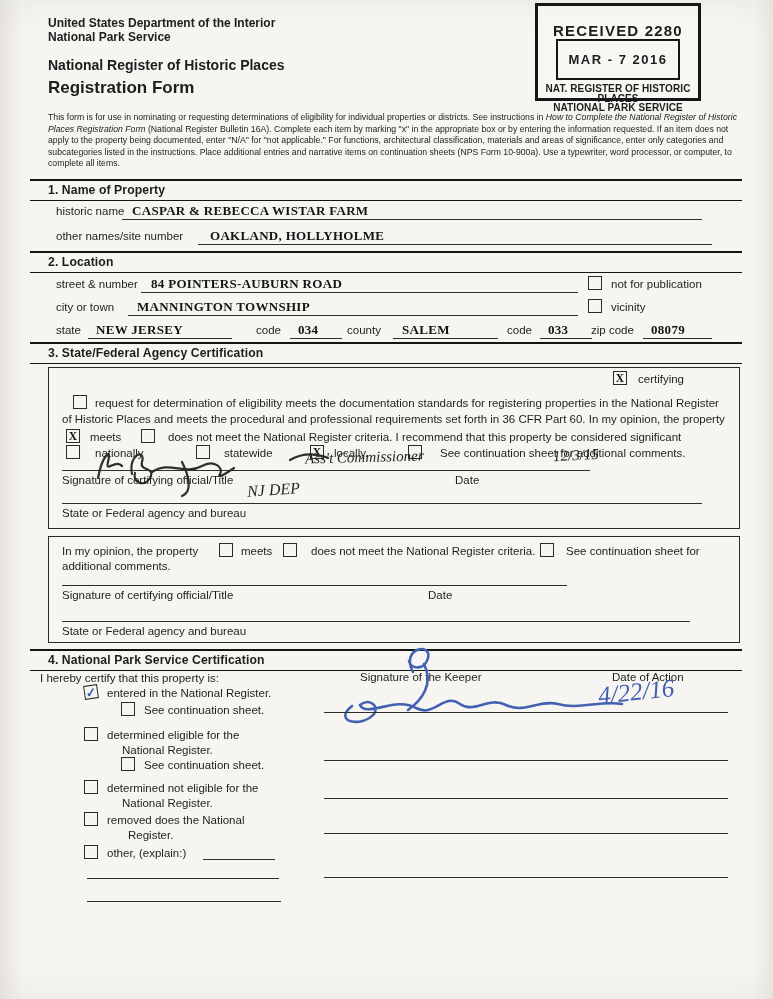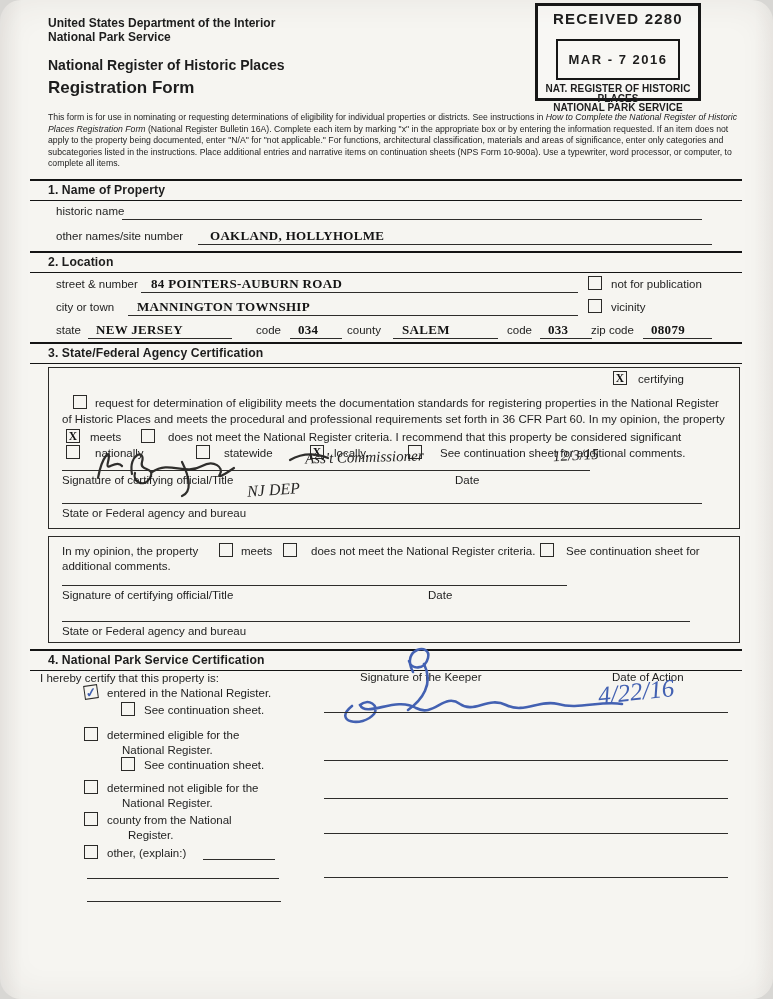--- a/index.html
+++ b/index.html
@@ -1,36 +1,36 @@
 <!DOCTYPE html>
 <html><head>
 <meta charset="utf-8">
 <style>
   html,body{margin:0;padding:0;background:#d8d7d4;}
   .page{position:relative;width:773px;height:999px;margin:0 auto;
         background:linear-gradient(90deg,#eceae6 0px,#f6f5f1 22px,#f6f5f1 755px,#efede9 773px);
         font-family:"Liberation Sans",sans-serif;color:#1d1d1d;overflow:hidden;
-        box-shadow:inset 0 0 35px rgba(60,55,45,0.08);border-radius:21px;}
+        box-shadow:inset 0 0 35px rgba(60,55,45,0.08);}
   .page *{box-sizing:border-box;}
   .abs{position:absolute;white-space:nowrap;}
   .bold{font-weight:700;}
   .lbl{font-size:11.5px;color:#1e1e1e;}
   .val{font-family:"Liberation Serif",serif;font-weight:600;font-size:13px;letter-spacing:.3px;color:#141414;}
   .rule{position:absolute;height:0;border-bottom:1.6px solid #2e2d2b;}
   .cb{position:absolute;width:14px;height:14px;border:1.6px solid #2b2a28;text-align:center;
       font-family:"Liberation Serif",serif;font-weight:700;font-size:11.5px;line-height:12px;color:#111;}
   .cb.blue{color:#3f5fb0;font-size:13px;line-height:13px;transform:rotate(-8deg);border-color:#2b2a28;}
   .sechead{position:absolute;left:30px;width:712px;border-top:2.6px solid #141414;border-bottom:1.8px solid #141414;
       font-weight:700;font-size:12.2px;padding:2px 0 3px 18px;letter-spacing:.1px;}
   .certbox{position:absolute;border:1.8px solid #2b2a28;}
   .hw{position:absolute;font-family:"Liberation Serif",serif;font-style:italic;color:#262524;white-space:nowrap;}
   .hwb{color:#4361b2;}
-  .stamp{position:absolute;left:535px;top:3px;width:166px;height:98px;border:3px solid #161616;text-align:center;padding-top:4px;background:rgba(255,255,255,.25);}
+  .stamp{position:absolute;left:535px;top:3px;width:166px;height:98px;border:3px solid #161616;text-align:center;padding-top:16px;background:rgba(255,255,255,.25);}
   .stamp-received{font-size:15px;font-weight:700;letter-spacing:1.2px;}
-  .stamp-datebox{margin:12px auto 4px;width:124px;border:2.6px solid #161616;font-size:13px;font-weight:700;letter-spacing:1.5px;padding:11px 0;}
+  .stamp-datebox{margin:0 auto 4px;width:124px;border:2.6px solid #161616;font-size:13px;font-weight:700;letter-spacing:1.5px;padding:11px 0;}
   .stamp-org{font-size:10px;font-weight:700;line-height:9.5px;letter-spacing:.1px;}
   .instr{position:absolute;left:48px;top:112px;width:694px;font-size:8.7px;line-height:11.6px;color:#232323;}
   svg.sig{position:absolute;overflow:visible;}
 </style>
 </head>
 <body>
 
 <div class="page">
 
   <span class="abs bold" style="left:48px;top:16px;font-size:12px">United States Department of the Interior</span>
@@ -42,20 +42,21 @@
     <div class="stamp-received">RECEIVED 2280</div>
     <div class="stamp-datebox"><span>MAR - 7 2016</span></div>
     <div class="stamp-org">NAT. REGISTER OF HISTORIC PLACES</div>
     <div class="stamp-org">NATIONAL PARK SERVICE</div>
   </div>
 
   <div class="instr"><span>This form is for use in nominating or requesting determinations of eligibility for individual properties or districts. See instructions in </span><i>How to Complete the National Register of Historic Places Registration Form</i><span> (National Register Bulletin 16A).  Complete each item by marking "x" in the appropriate box or by entering the information requested.  If an item does not apply to the property being documented, enter "N/A" for "not applicable."  For functions, architectural classification, materials and areas of significance, enter only categories and subcategories listed in the instructions. Place additional entries and narrative items on continuation sheets (NPS Form 10-900a).  Use a typewriter, word processor, or computer, to complete all items.</span></div>
 
   <div class="sechead" style="top:179px">1. Name of Property</div>
   <span class="abs lbl" style="left:56px;top:205px">historic name</span>
+  <span class="abs val" style="left:132px;top:203px">CASPAR &amp; REBECCA WISTAR FARM</span>
   <span class="rule" style="left:122px;top:219px;width:580px"></span>
   <span class="abs lbl" style="left:56px;top:230px">other names/site number</span>
   <span class="abs val" style="left:210px;top:228px">OAKLAND, HOLLYHOLME</span>
   <span class="rule" style="left:198px;top:244px;width:514px"></span>
 
   <div class="sechead" style="top:251px">2. Location</div>
   <span class="abs lbl" style="left:56px;top:278px">street &amp; number</span>
   <span class="abs val" style="left:151px;top:276px">84 POINTERS-AUBURN ROAD</span>
   <span class="rule" style="left:141px;top:292px;width:437px"></span>
   <span class="cb" style="left:588px;top:276px"></span>
@@ -149,21 +150,21 @@
   <span class="abs lbl" style="left:107px;top:729px">determined eligible for the</span>
   <span class="abs lbl" style="left:122px;top:744px">National Register.</span>
   <span class="cb" style="left:121px;top:757px"></span>
   <span class="abs lbl" style="left:144px;top:759px">See continuation sheet.</span>
 
   <span class="cb" style="left:84px;top:780px"></span>
   <span class="abs lbl" style="left:107px;top:782px">determined not eligible for the</span>
   <span class="abs lbl" style="left:122px;top:797px">National Register.</span>
 
   <span class="cb" style="left:84px;top:812px"></span>
-  <span class="abs lbl" style="left:107px;top:814px">county from the National</span>
+  <span class="abs lbl" style="left:107px;top:814px">removed does the National</span>
   <span class="abs lbl" style="left:128px;top:829px">Register.</span>
 
   <span class="cb" style="left:84px;top:845px"></span>
   <span class="abs lbl" style="left:107px;top:847px">other, (explain:)</span>
   <span class="rule" style="left:203px;top:859px;width:72px"></span>
 
   <span class="rule" style="left:87px;top:878px;width:192px"></span>
   <span class="rule" style="left:87px;top:901px;width:194px"></span>
 
   <svg class="sig" style="left:318px;top:642px" width="335" height="85" viewBox="0 0 335 85">

